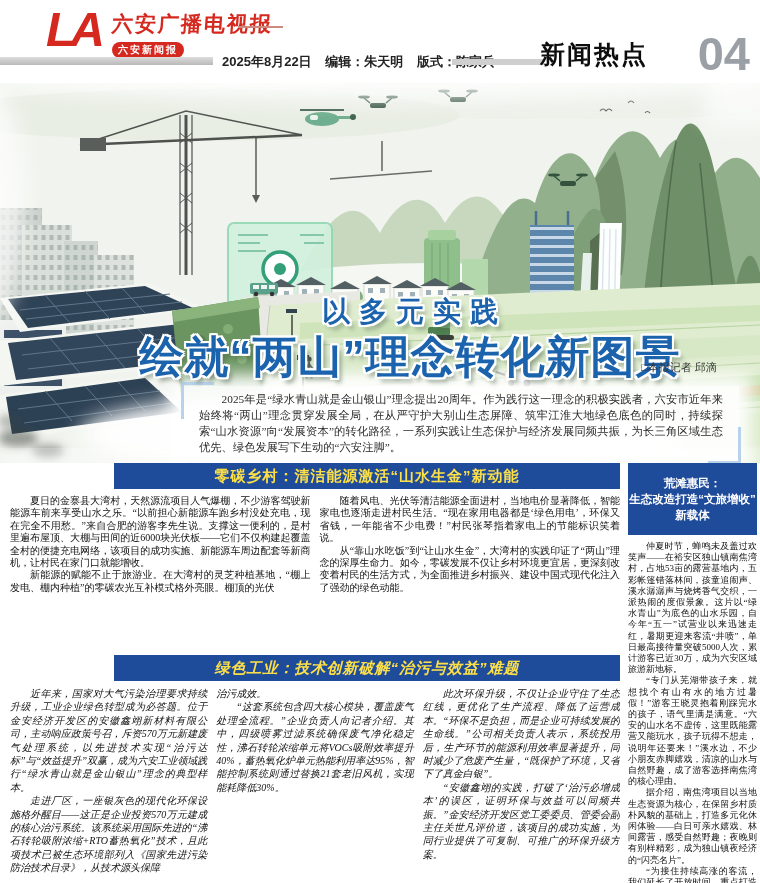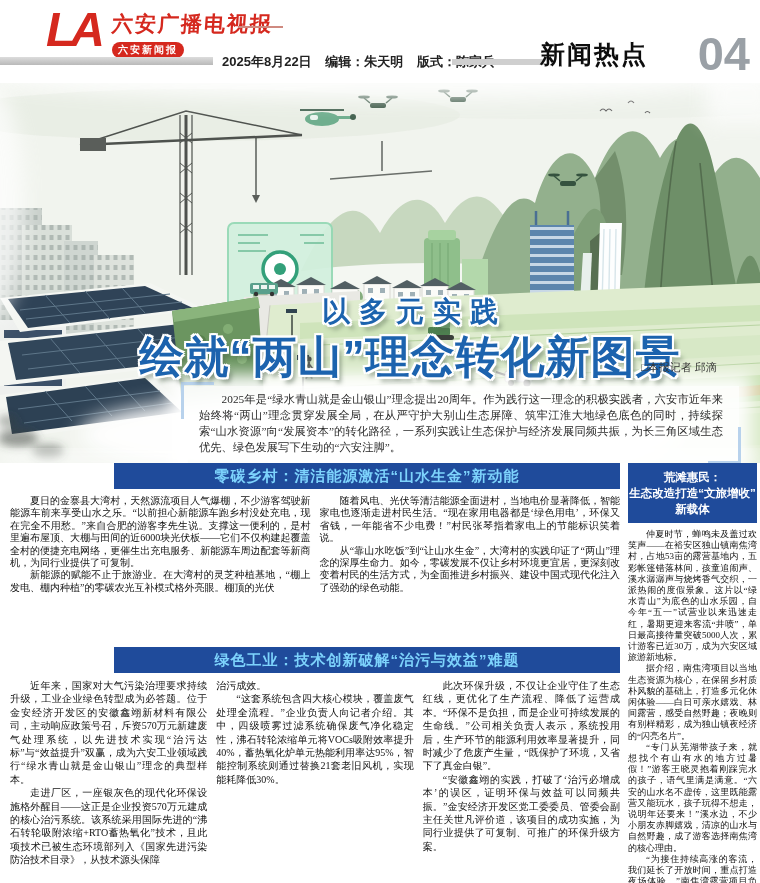--- a/index.html
+++ b/index.html
@@ -46,35 +46,35 @@
   .lead{position:absolute;left:183px;top:386px;width:556px;box-sizing:border-box;z-index:2;
     padding:5px 16px;background:rgba(255,255,255,.94);
     box-shadow:0 0 16px 12px rgba(255,255,255,.92);
     font-size:11.3px;line-height:16px;text-align:justify;color:#2a2a2a;}
   .lead p{margin:0;text-indent:2em;}
   .lead .bk{position:absolute;width:30px;height:34px;}
   .lead .bk-tl{left:-2px;top:-4px;border-left:3px solid #b8d2ec;border-top:3px solid #b8d2ec;}
   .lead .bk-br{right:-2px;bottom:-4px;border-right:3px solid #b8d2ec;border-bottom:3px solid #b8d2ec;}
   
   .left-zone{position:absolute;left:10px;top:463px;width:610px;z-index:2;}
-  .sec-bar{margin-left:104px;width:506px;box-sizing:border-box;background:var(--header-blue);color:#7dd3fc;
+  .sec-bar{margin-left:104px;width:506px;box-sizing:border-box;background:var(--header-blue);color:#fde047;
     text-align:center;font-family:"Liberation Sans","DejaVu Sans",sans-serif;font-weight:bold;
     font-size:15px;line-height:26px;letter-spacing:1px;}
   .cols{display:flex;gap:9px;margin-top:6px;overflow:hidden;}
   .col{flex:1;font-size:10px;text-align:justify;color:#111;}
   .sec1 .cols{height:152px;}
   .sec1 .col{line-height:12.4px;}
-  .sec2{margin-top:0;}
+  .sec2{margin-top:8px;font-style:italic;}
   .sec2 .cols{height:190px;}
   .sec2 .col{line-height:13.4px;}
   .col p{margin:0;text-indent:2em;}
   .col p.cont{text-indent:0;}
   
   .sidebar{position:absolute;left:628px;top:463px;width:129px;height:420px;overflow:hidden;z-index:2;}
-  .side-head{background:var(--header-blue);color:#fff;text-align:center;padding:6px 1px;
+  .side-head{background:var(--header-blue);color:#fff;text-align:center;padding:12px 1px;
     font-family:"Liberation Sans","DejaVu Sans",sans-serif;font-weight:bold;font-size:11.5px;line-height:16px;}
   .side-head div{white-space:nowrap;}
   .side-body{margin-top:6px;font-size:9px;line-height:11.2px;text-align:justify;color:#111;}
   .side-body p{margin:0;text-indent:2em;}
 </style>
 </head>
 <body>
 
 <div class="logo">
   <span class="logo-la">LA</span>
@@ -325,21 +325,21 @@
   <span class="bk bk-br"></span>
   <p>2025年是“绿水青山就是金山银山”理念提出20周年。作为践行这一理念的积极实践者，六安市近年来始终将“两山”理念贯穿发展全局，在从严守护大别山生态屏障、筑牢江淮大地绿色底色的同时，持续探索“山水资源”向“发展资本”的转化路径，一系列实践让生态保护与经济发展同频共振，为长三角区域生态优先、绿色发展写下生动的“六安注脚”。</p>
 </div>
 
 <div class="left-zone">
 
   <div class="sec1">
     <div class="sec-bar">零碳乡村：清洁能源激活“山水生金”新动能</div>
     <div class="cols">
       <div class="col">
-        <p>夏日的金寨县大湾村，天然源流项目人气爆棚，不少游客驾驶新能源车前来享受山水之乐。“以前担心新能源车跑乡村没处充电，现在完全不用愁。”来自合肥的游客李先生说。支撑这一便利的，是村里遍布屋顶、大棚与田间的近6000块光伏板——它们不仅构建起覆盖全村的便捷充电网络，更催生出充电服务、新能源车周边配套等新商机，为同行业提供了可复制。</p>
+        <p>夏日的金寨县大湾村，天然源流项目人气爆棚，不少游客驾驶新能源车前来享受山水之乐。“以前担心新能源车跑乡村没处充电，现在完全不用愁。”来自合肥的游客李先生说。支撑这一便利的，是村里遍布屋顶、大棚与田间的近6000块光伏板——它们不仅构建起覆盖全村的便捷充电网络，该项目的成功实施、新能源车周边配套等新商机，让村民在家门口就能增收。</p>
         <p>新能源的赋能不止于旅游业。在大湾村的灵芝种植基地，“棚上发电、棚内种植”的零碳农光互补模式格外亮眼。棚顶的光伏</p>
       </div>
       <div class="col">
         <p>随着风电、光伏等清洁能源全面进村，当地电价显著降低，智能家电也逐渐走进村民生活。“现在家用电器都是‘绿色用电’，环保又省钱，一年能省不少电费！”村民张琴指着家电上的节能标识笑着说。</p>
         <p>从“靠山水吃饭”到“让山水生金”，大湾村的实践印证了“两山”理念的深厚生命力。如今，零碳发展不仅让乡村环境更宜居，更深刻改变着村民的生活方式，为全面推进乡村振兴、建设中国式现代化注入了强劲的绿色动能。</p>
       </div>
     </div>
   </div>
 
   <div class="sec2">
@@ -363,17 +363,17 @@
 </div>
 
 <div class="sidebar">
   <div class="side-head">
     <div>荒滩惠民：</div>
     <div>生态改造打造“文旅增收”</div>
     <div>新载体</div>
   </div>
   <div class="side-body">
     <p>仲夏时节，蝉鸣未及盖过欢笑声——在裕安区独山镇南焦湾村，占地53亩的露营基地内，五彩帐篷错落林间，孩童追闹声、溪水潺潺声与烧烤香气交织，一派热闹的度假景象。这片以“绿水青山”为底色的山水乐园，自今年“五一”试营业以来迅速走红，暑期更迎来客流“井喷”，单日最高接待量突破5000人次，累计游客已近30万，成为六安区域旅游新地标。</p>
+    <p>“专门从芜湖带孩子来，就想找个有山有水的地方过暑假！”游客王晓灵抱着刚踩完水的孩子，语气里满是满意。“六安的山水名不虚传，这里既能露营又能玩水，孩子玩得不想走，说明年还要来！”溪水边，不少小朋友赤脚嬉戏，清凉的山水与自然野趣，成了游客选择南焦湾的核心理由。</p>
     <p>据介绍，南焦湾项目以当地生态资源为核心，在保留乡村质朴风貌的基础上，打造多元化休闲体验——白日可亲水嬉戏、林间露营，感受自然野趣；夜晚则有别样精彩，成为独山镇夜经济的“闪亮名片”。</p>
-    <p>“专门从芜湖带孩子来，就想找个有山有水的地方过暑假！”游客王晓灵抱着刚踩完水的孩子，语气里满是满意。“六安的山水名不虚传，这里既能露营又能玩水，孩子玩得不想走，说明年还要来！”溪水边，不少小朋友赤脚嬉戏，清凉的山水与自然野趣，成了游客选择南焦湾的核心理由。</p>
     <p>“为接住持续高涨的客流，我们延长了开放时间，重点打造夜场体验。”南焦湾露营项目负责人高桥介</p>
   </div>
 </div>
 
 </body></html>

